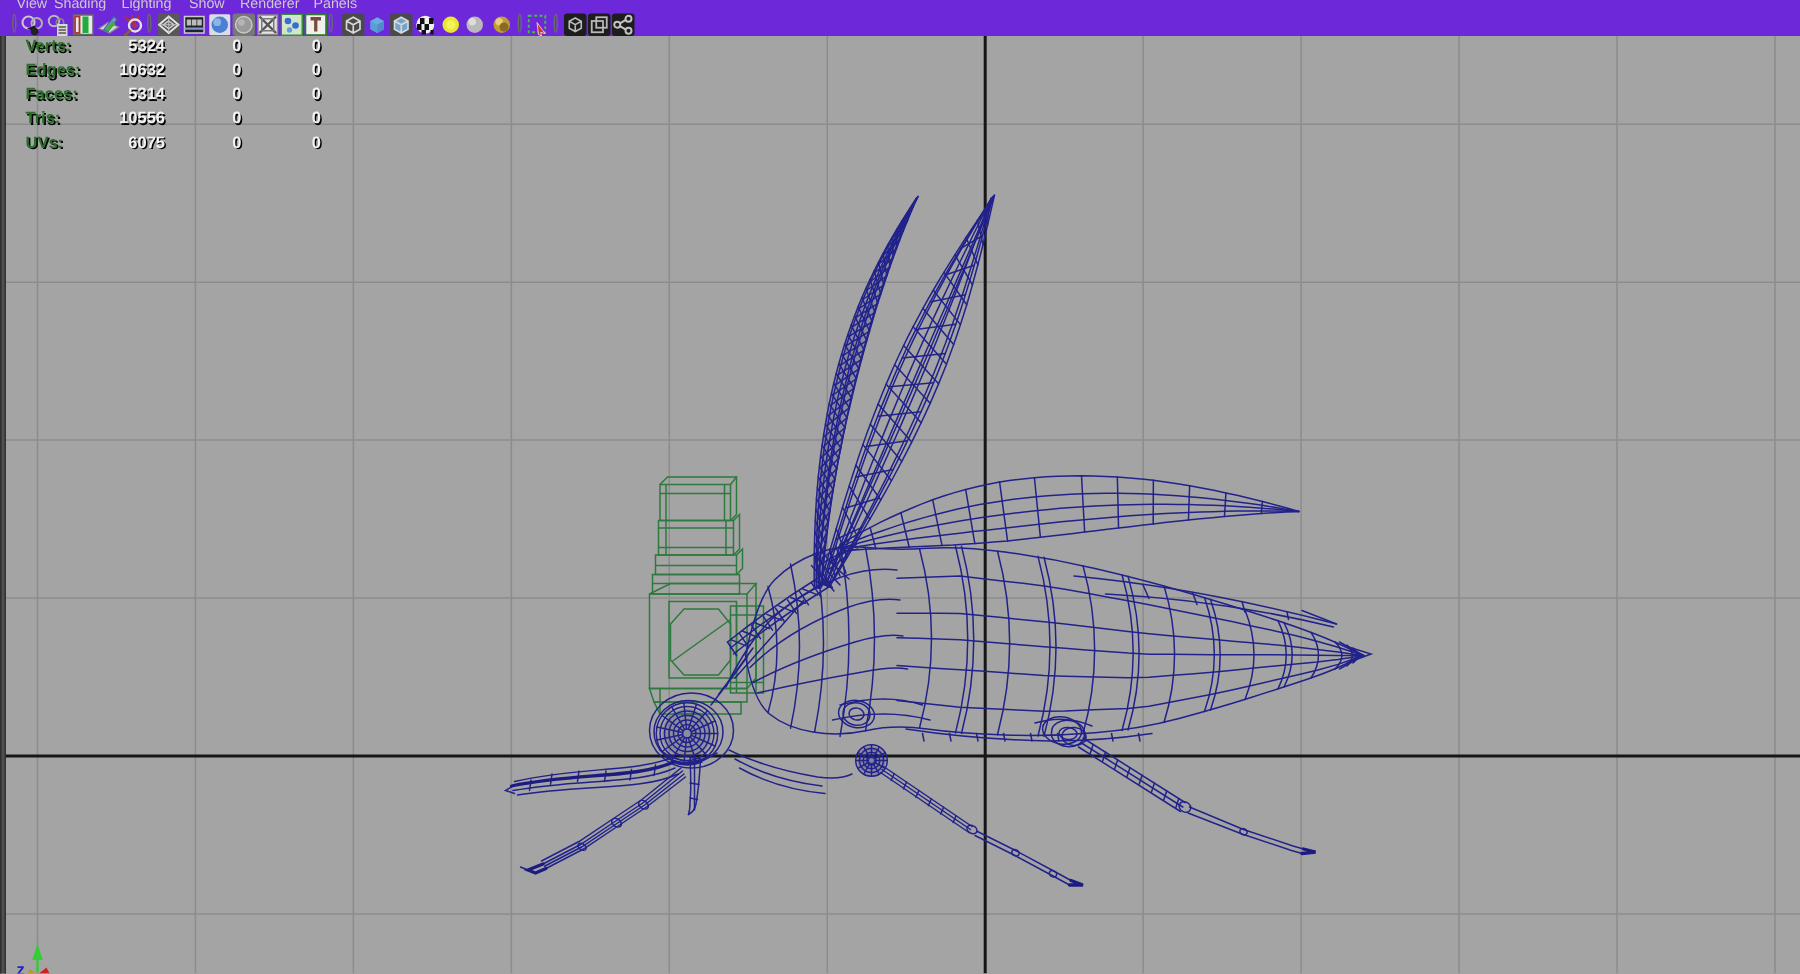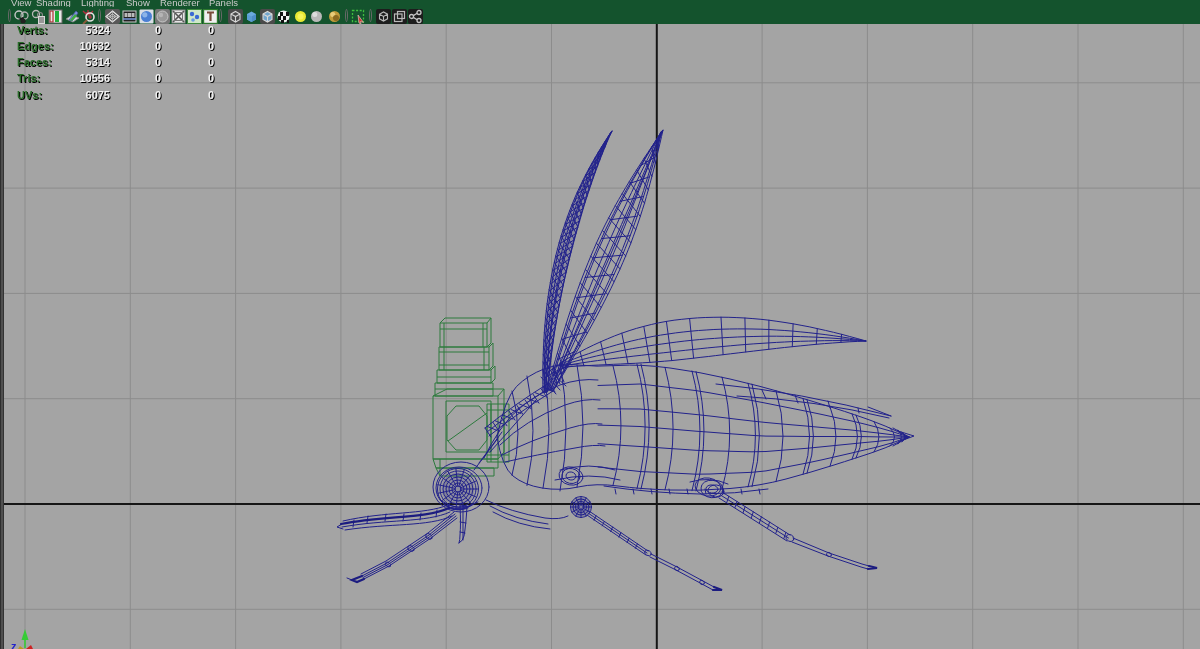--- a/index.html
+++ b/index.html
@@ -1,15 +1,15 @@
 <!DOCTYPE html>
 <html><head><meta charset="utf-8"><style>
 *{margin:0;padding:0;box-sizing:border-box;}
 body{width:1200px;height:649px;overflow:hidden;font-family:"Liberation Sans",sans-serif;background:#a4a4a4;}
-#bar{position:absolute;left:0;top:0;width:1200px;height:24px;background:#14532d;}
+#bar{position:absolute;left:0;top:0;width:1200px;height:24px;background:#6d28d9;}
 #menu{position:absolute;left:0;top:0;width:1200px;height:7px;overflow:hidden;color:#cbcbcb;font-size:9.5px;}
 #lstrip{position:absolute;left:0;top:24px;width:4px;height:625px;background:#4f4f4f;border-left:1px solid #2e2e2e;border-right:1px solid #333;}
 .hl{fill:#2a6e2a;}
 .hv{fill:#f2f2f2;}
 svg.main{position:absolute;left:0;top:0;}
 </style></head>
 <body>
 <svg class="main" width="1200" height="649" viewBox="0 0 1200 649">
 <rect x="0" y="24" width="1200" height="625" fill="#a4a4a4"></rect>
 <g stroke="#8c8c8c" stroke-width="1">

